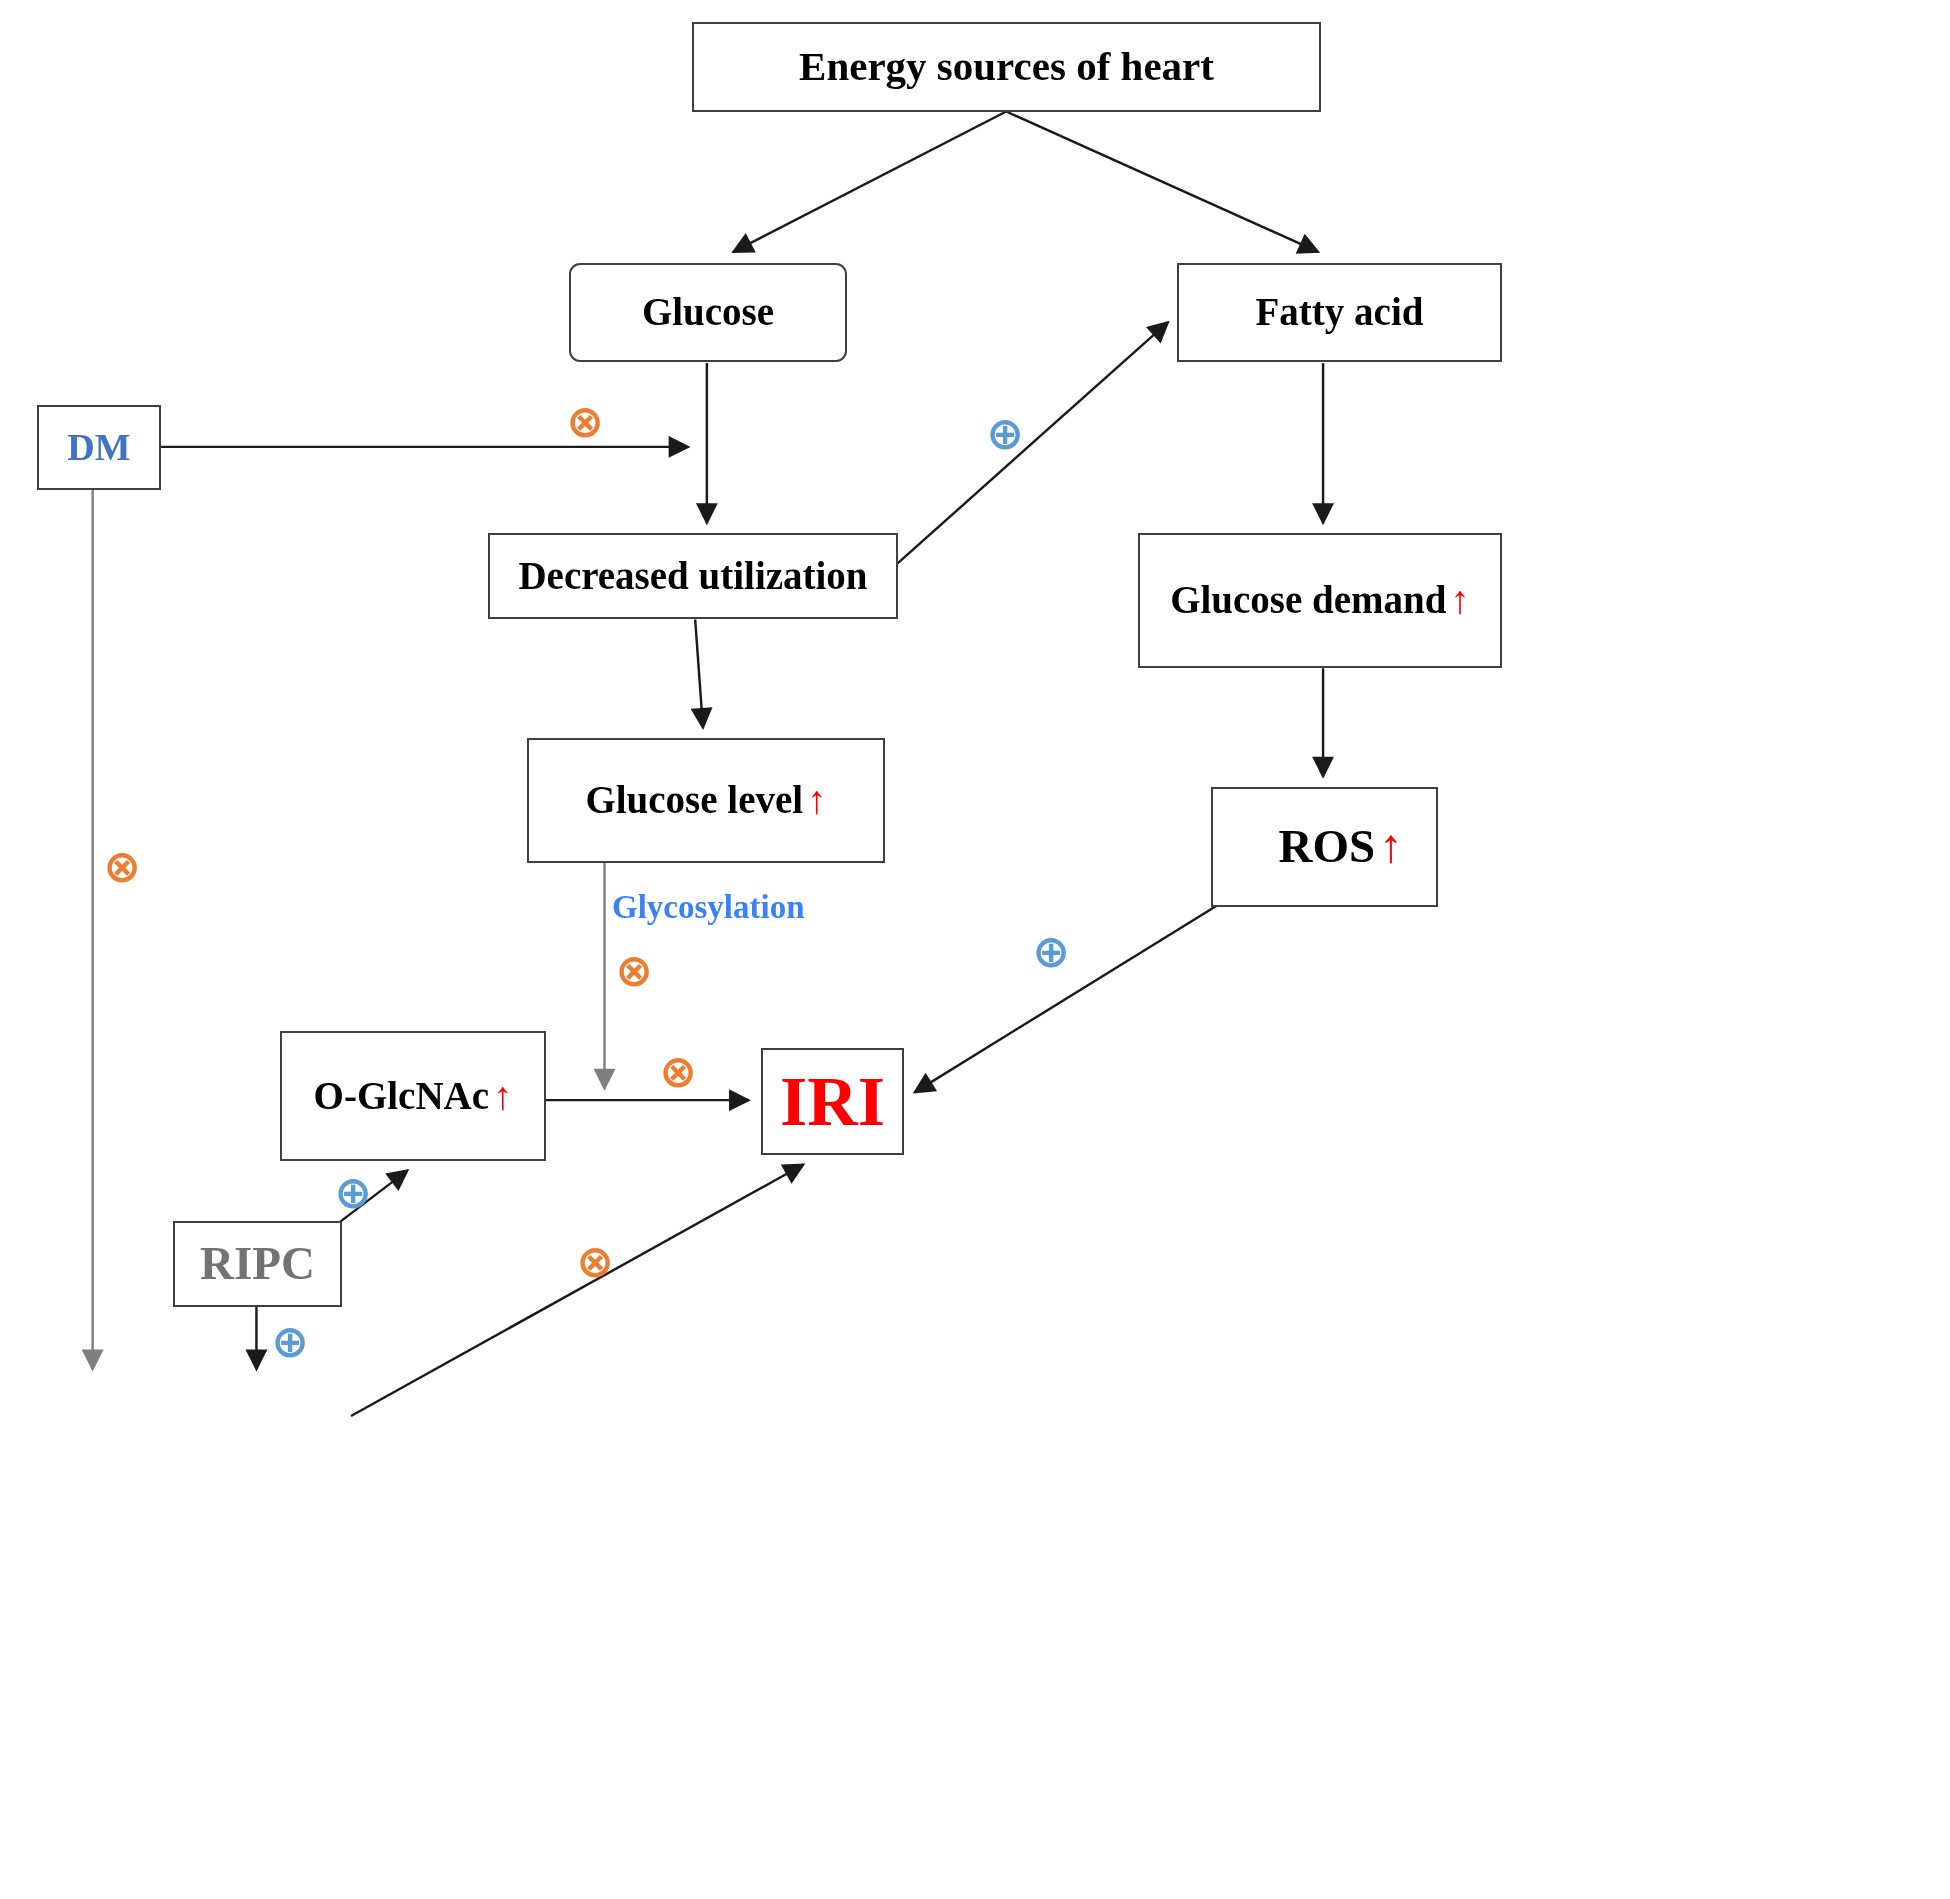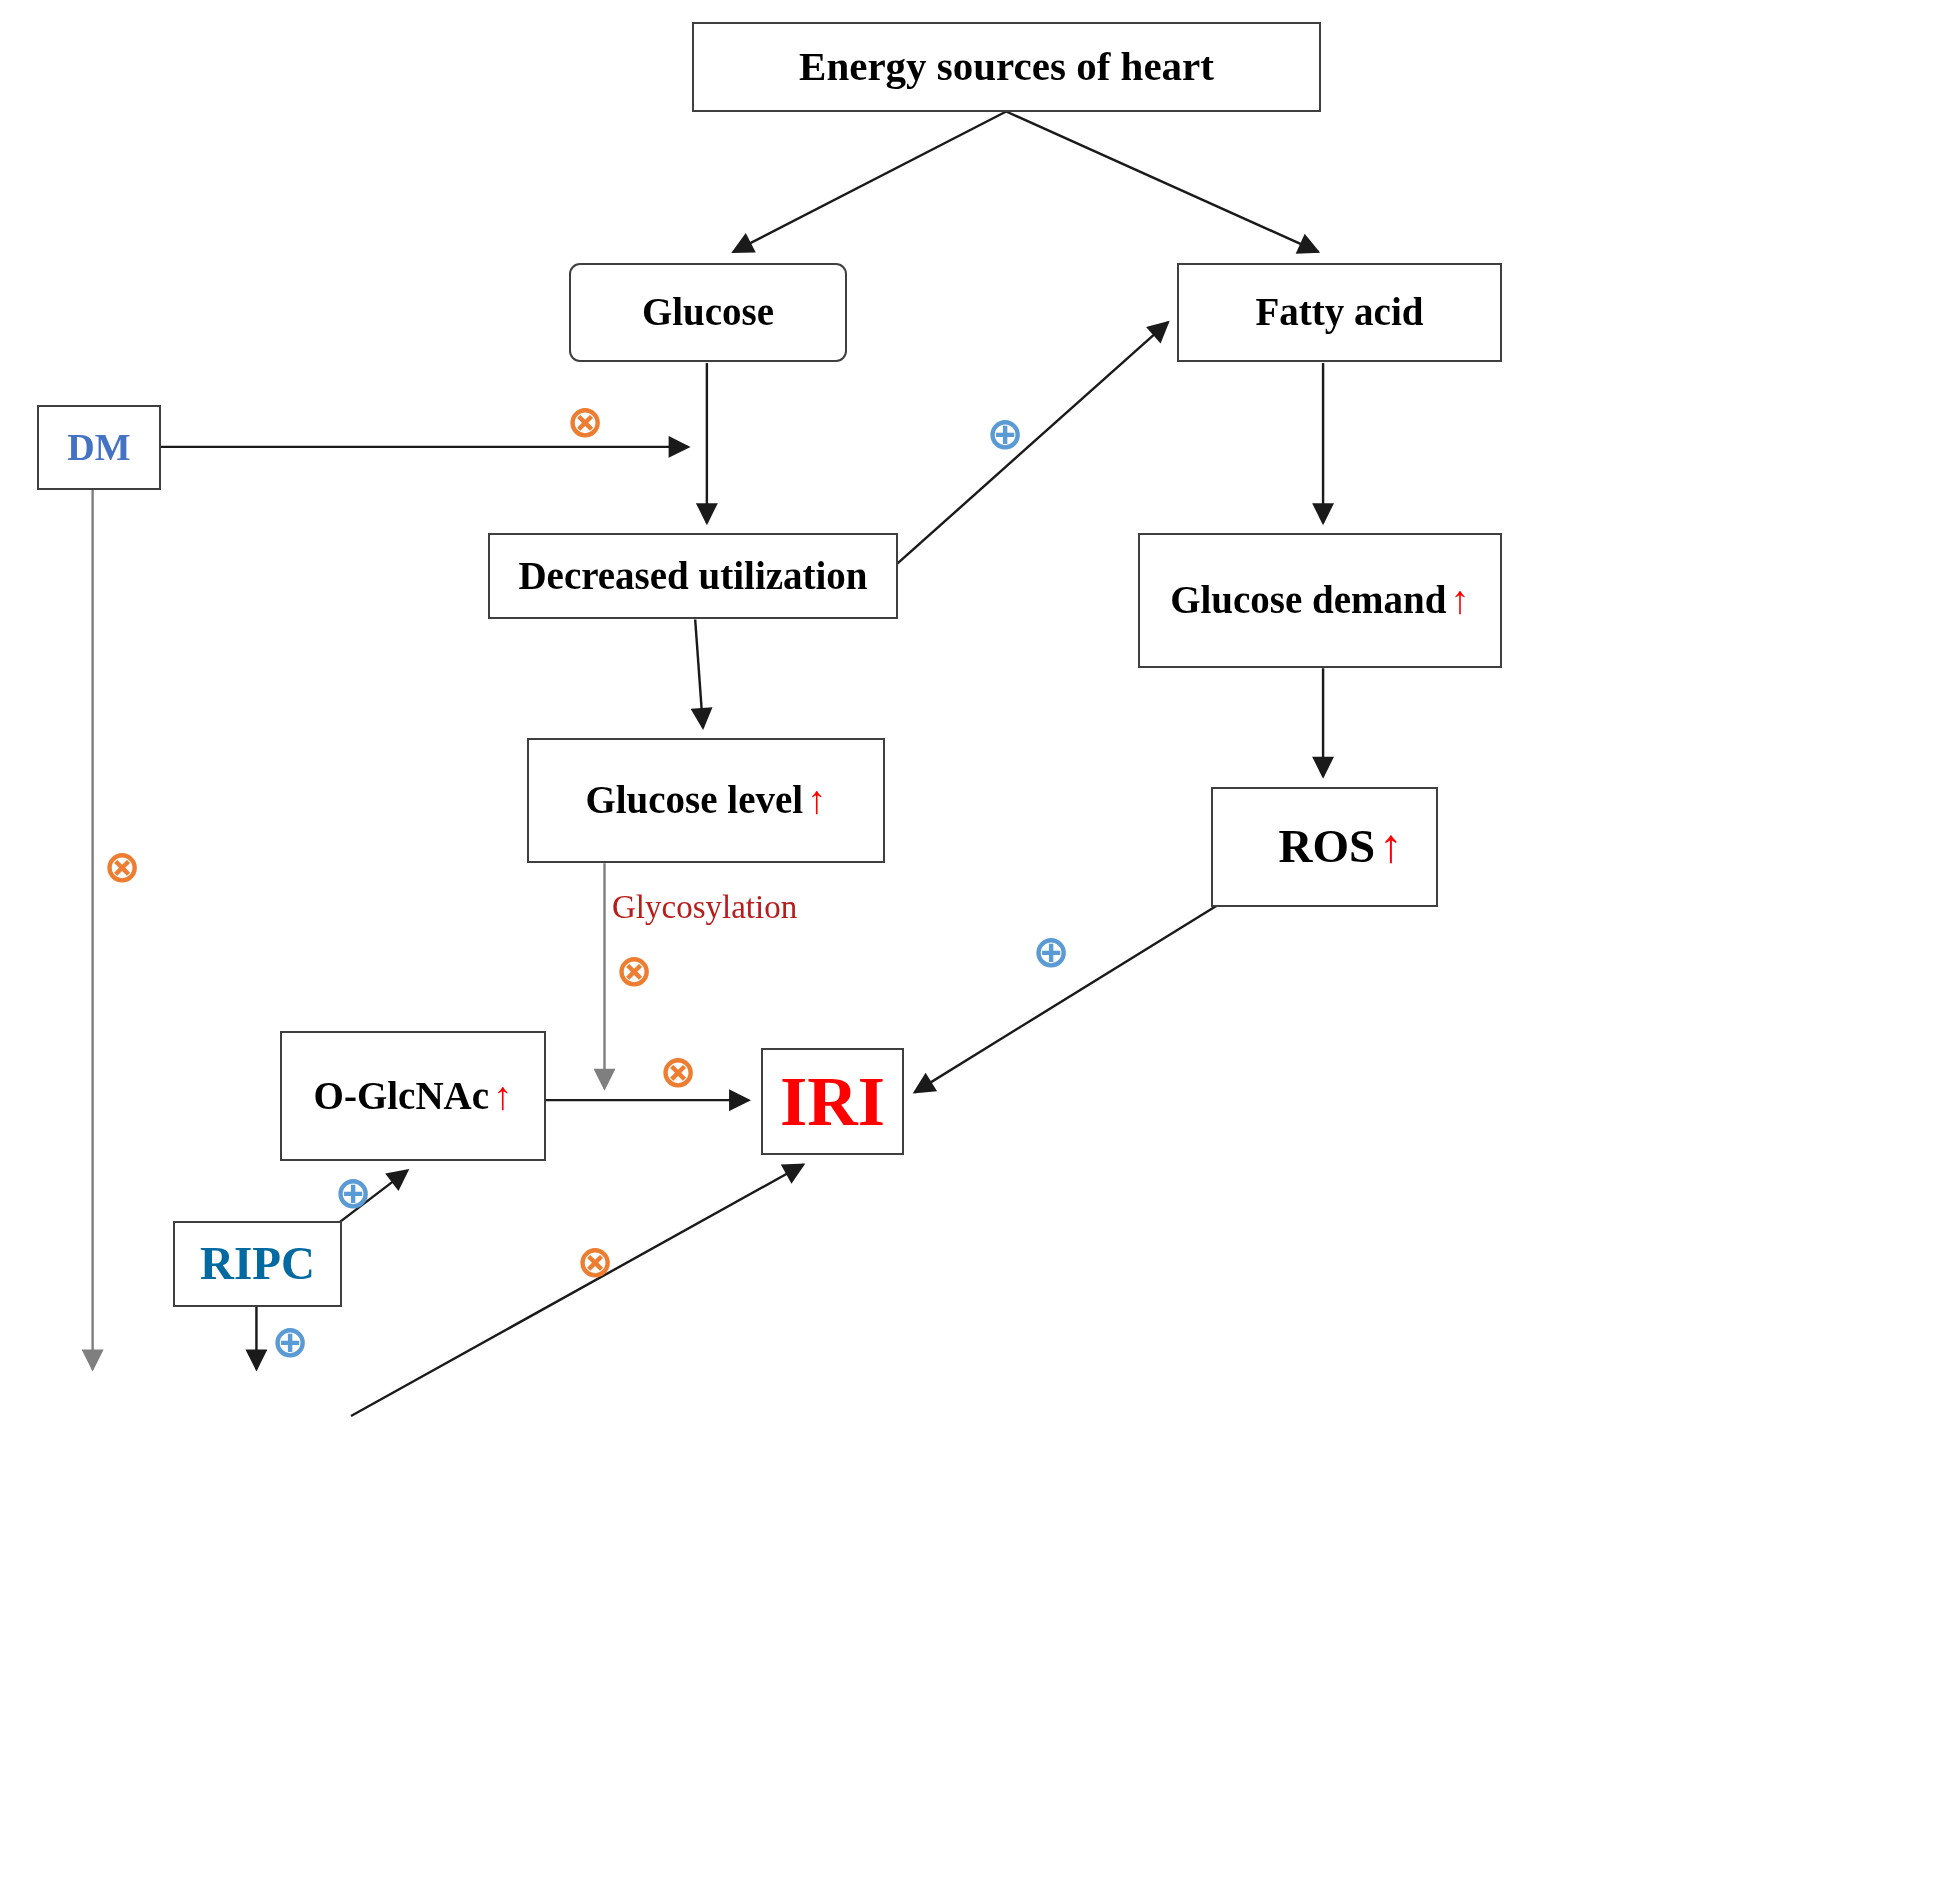--- a/index.html
+++ b/index.html
@@ -25,38 +25,38 @@
     display: flex;
     align-items: center;
     justify-content: center;
     font-weight: bold;
     color: #000000;
     text-align: center;
     font-size: 39px;
     line-height: 1.1;
   }
   .text-blue  { color: #4472C4; }
-  .text-green { color: #0369a1; }
+  .text-green { color: #737373; }
   .text-red   { color: #FF0000; }
   .up-arrow   { color: #FF0000; font-weight: bold; margin-left: 3.9px; }
   .sym {
     position: absolute;
     transform: translate(-50%, -50%);
     font-family: "DejaVu Sans", sans-serif;
     font-size: 45px;
     font-weight: bold;
     line-height: 1;
   }
   .sym.inhibit { color: #ED7D31; }
   .sym.promote { color: #5B9BD5; }
   .annot {
     position: absolute;
-    font-weight: normal;
+    font-weight: bold;
     font-size: 33px;
-    color: #b91c1c;
+    color: #3b82f6;
     white-space: nowrap;
   }
 </style>
 </head>
 <body>
 
 <div class="canvas">
 
   <svg class="arrows" viewBox="0 0 2000 1948" xmlns="http://www.w3.org/2000/svg">
     <defs>

